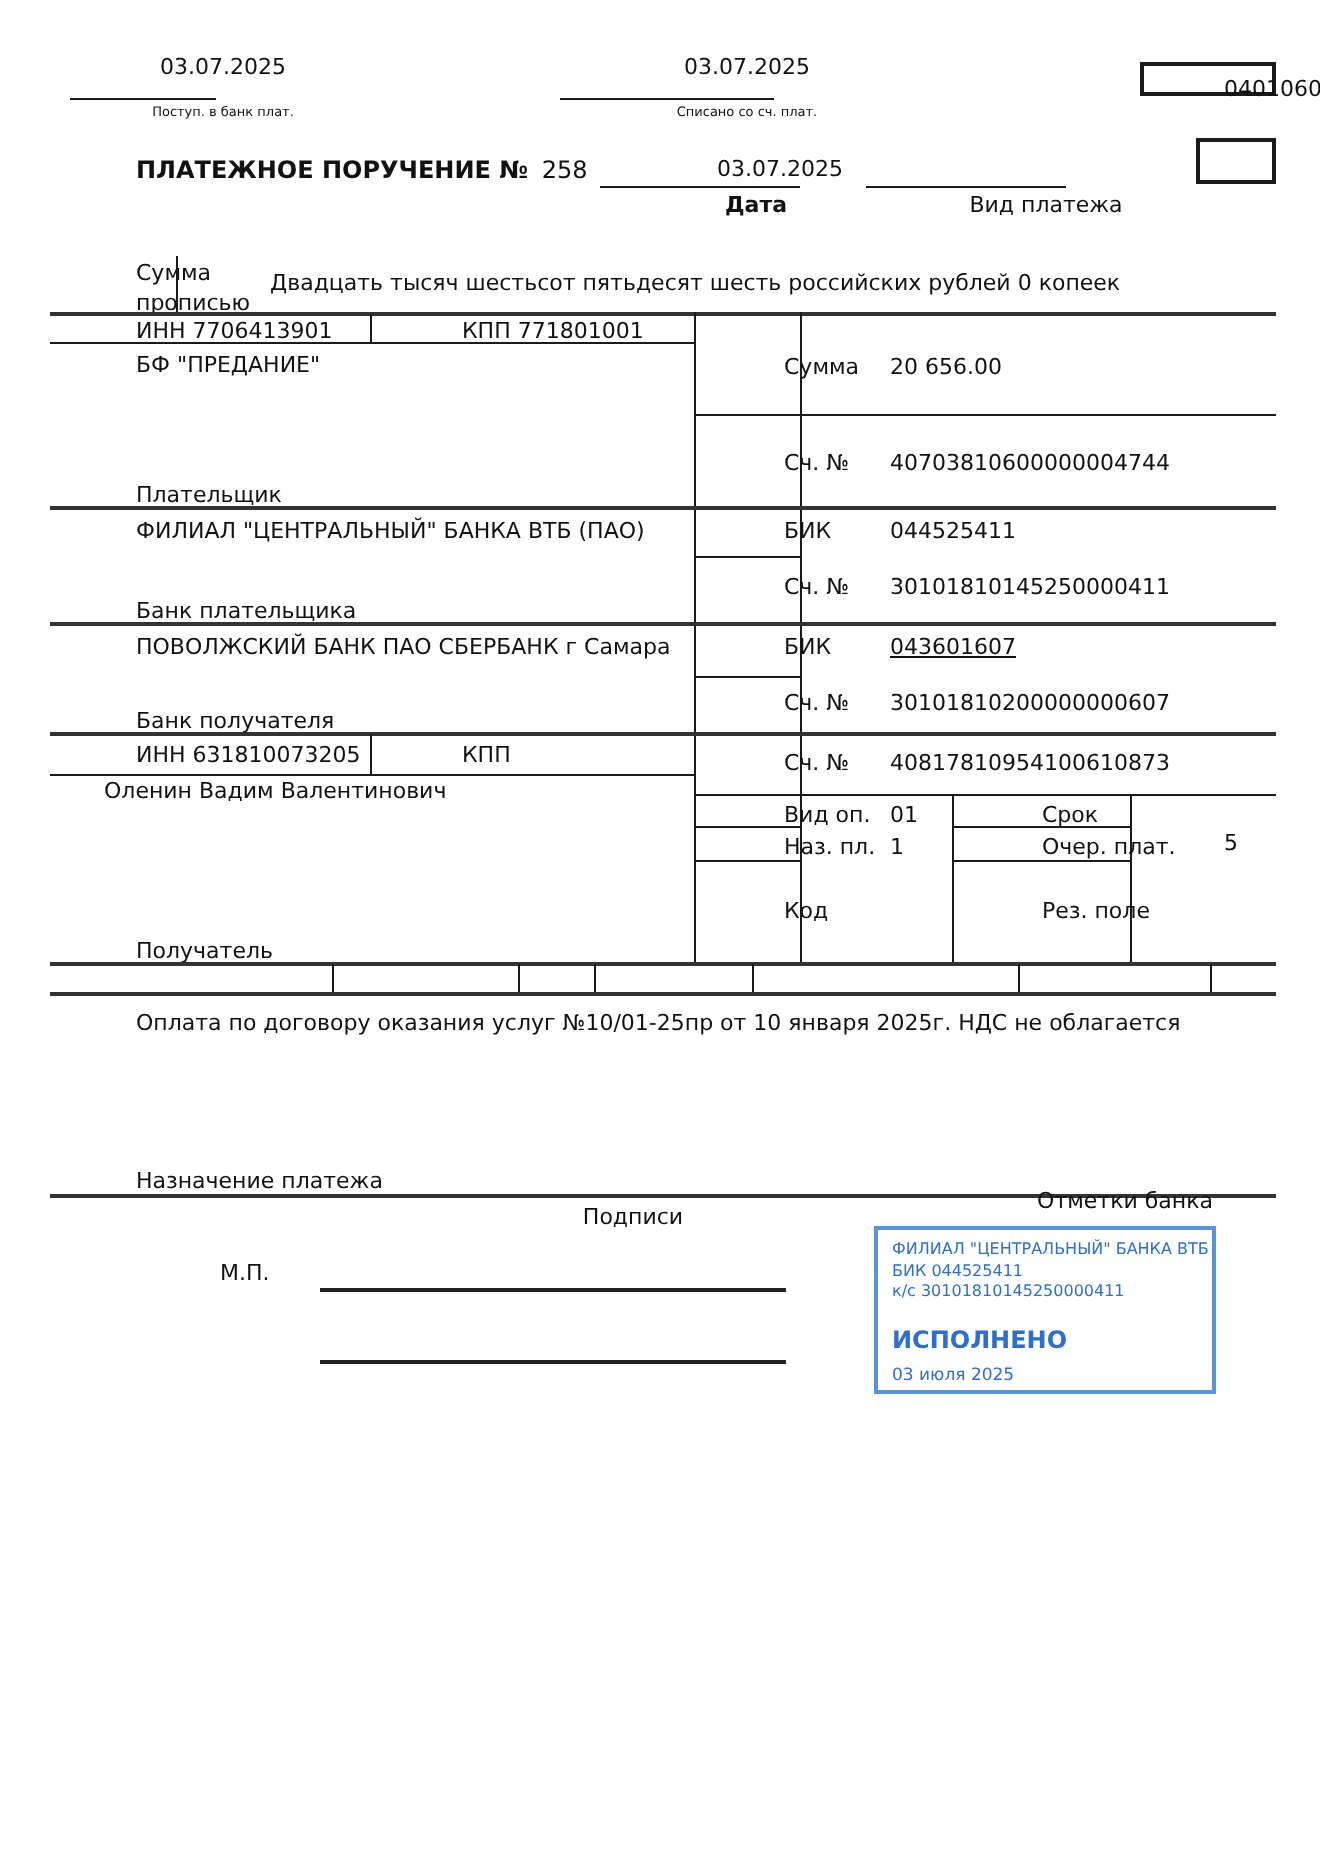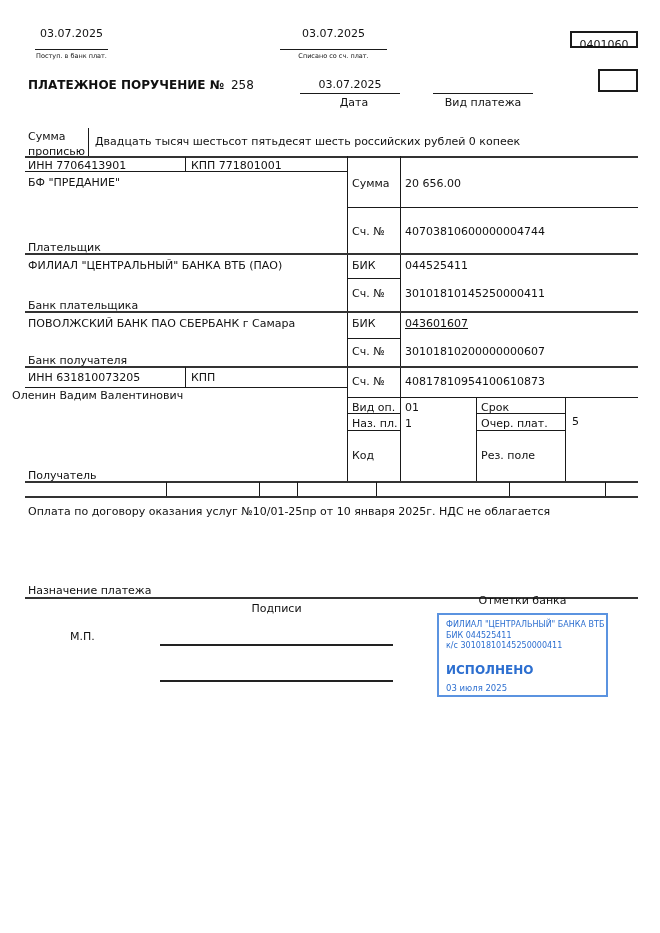--- a/index.html
+++ b/index.html
@@ -4,21 +4,21 @@
 <style>
   html,body{margin:0;padding:0;background:#ffffff;}
   #page{
     position:relative;
     width:660px;height:933px;
     background:#ffffff;
     font-family:"DejaVu Sans","Liberation Sans",sans-serif;
     color:#111;
     overflow:hidden;
   }
-  .t{position:absolute;font-size:11px;line-height:13px;white-space:nowrap;}
+  .t{position:absolute;font-size:11px;line-height:13px;white-space:nowrap;margin-left:40px;}
   .sm{font-size:6.5px;line-height:8px;}
   .ctr{text-align:center;}
   .b{font-weight:bold;}
   .wrap{white-space:normal;}
   .hl{position:absolute;height:1px;background:#1a1a1a;}
   .hl2{position:absolute;height:2px;background:#333;}
   .vl{position:absolute;width:1px;background:#1a1a1a;}
   .box{position:absolute;border:2px solid #1a1a1a;box-sizing:border-box;}
   #stamp{
     position:absolute;left:437px;top:613px;width:171px;height:84px;
@@ -45,21 +45,21 @@
   <div class="box ctr" style="left:570px;top:31px;width:68px;height:17px;">
     <span class="t" style="position:static;">0401060</span>
   </div>
 
   <div class="t" style="left:28px;top:79px;font-size:12px;">
     <span class="b">ПЛАТЕЖНОЕ ПОРУЧЕНИЕ №</span>
     <span style="margin-left:3px;">258</span>
   </div>
   <div class="t ctr" style="left:300px;top:78px;width:100px;">03.07.2025</div>
   <div class="hl" style="left:300px;top:93px;width:100px;"></div>
-  <div class="t ctr" style="left:304px;top:96px;width:100px;">Дата</div>
+  <div class="t ctr" style="left:288px;top:96px;width:100px;font-weight:bold;">Дата</div>
   <div class="hl" style="left:433px;top:93px;width:100px;"></div>
   <div class="t ctr" style="left:433px;top:96px;width:100px;">Вид платежа</div>
   <div class="box" style="left:598px;top:69px;width:40px;height:23px;"></div>
 
   <div class="t wrap" style="left:28px;top:129px;width:56px;line-height:15px;">Сумма прописью</div>
   <div class="vl" style="left:88px;top:128px;height:29px;"></div>
   <div class="t" style="left:95px;top:135px;">Двадцать тысяч шестьсот пятьдесят шесть российских рублей 0 копеек</div>
   <div class="hl2" style="left:25px;top:156px;width:613px;"></div>
 
   <div class="vl" style="left:347px;top:156px;height:327px;"></div>

